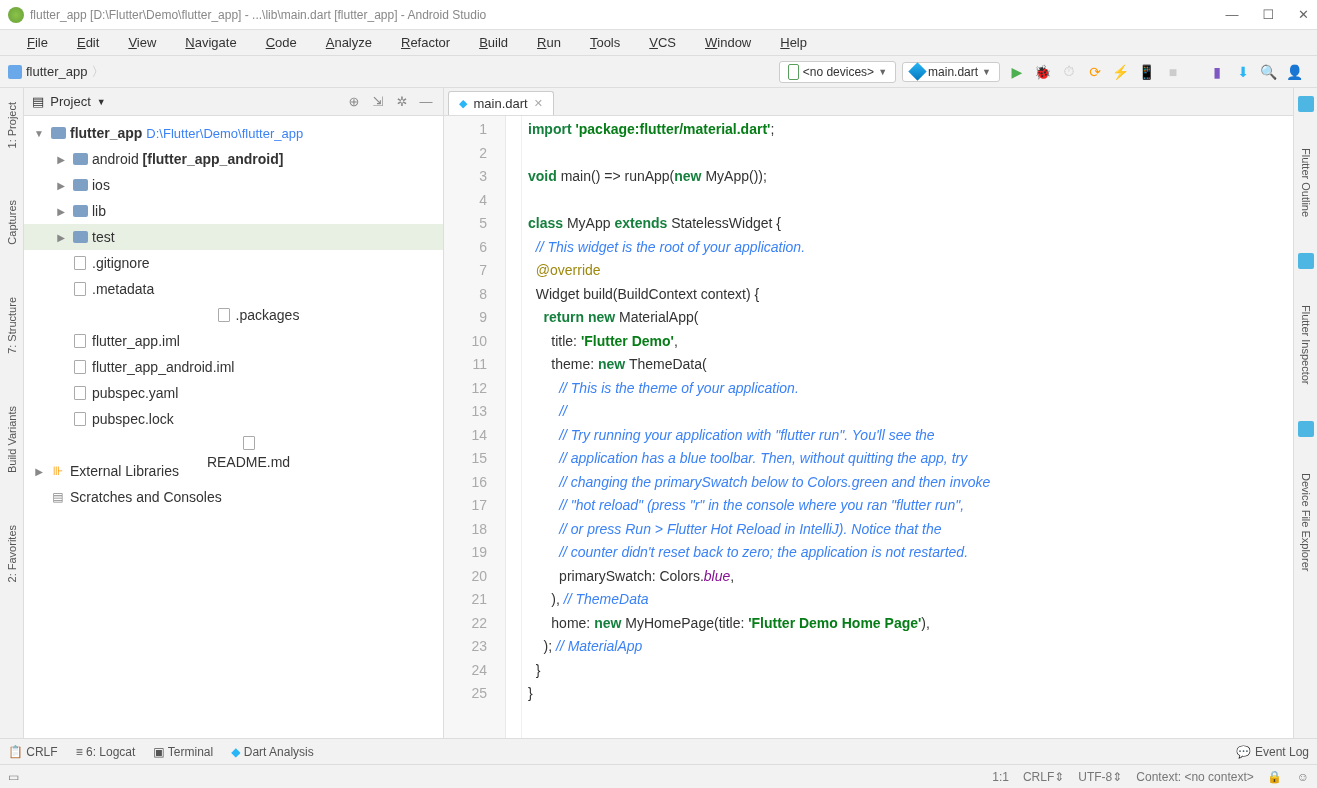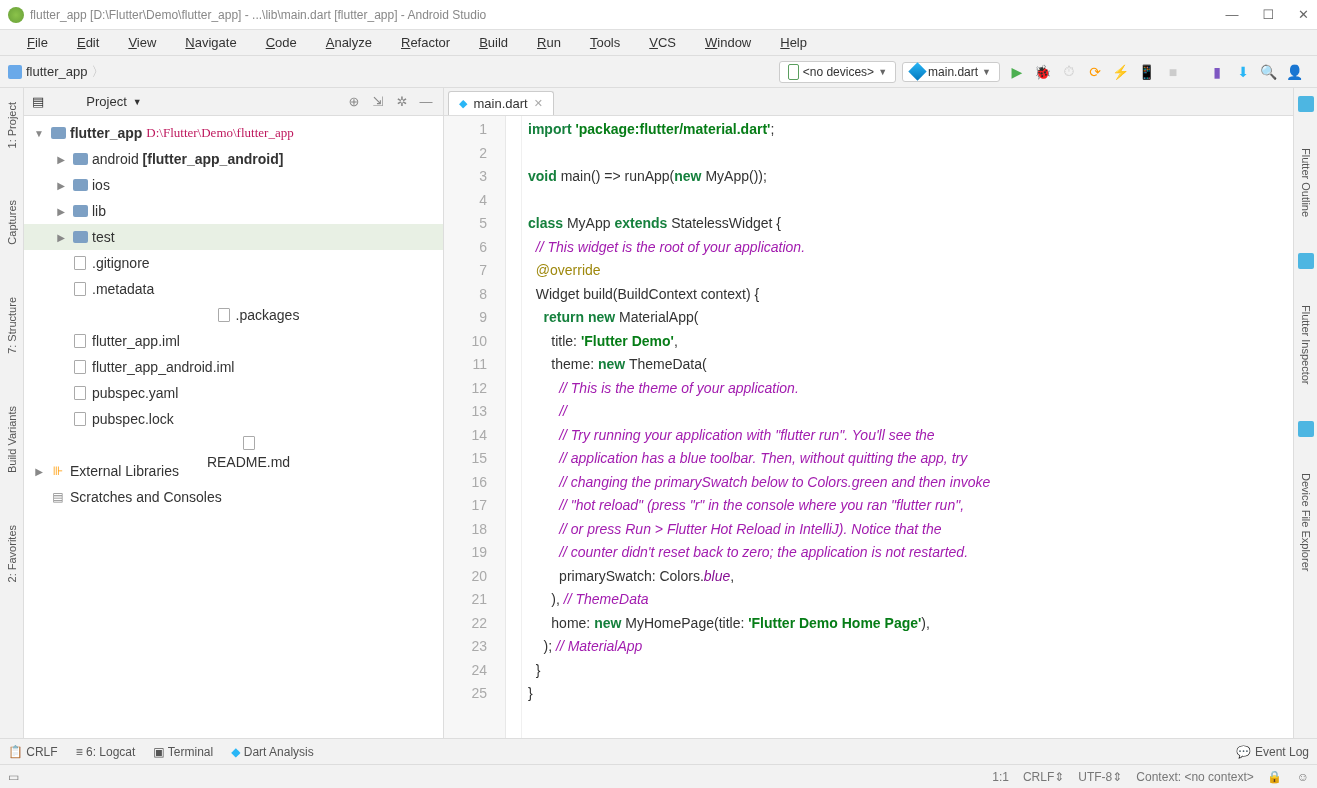--- a/index.html
+++ b/index.html
@@ -17,45 +17,45 @@
 .breadcrumb .ico2 { width:14px; height:14px; background:#6aa9e9; border-radius:2px; }
 .dropdown { background:#fff; border:1px solid #ccc; border-radius:3px; padding:2px 8px; margin:0 3px; display:flex; align-items:center; gap:4px; font-size:12px; }
 .dropdown .caret { font-size:9px; color:#666; }
 .tbicons { display:flex; align-items:center; gap:10px; padding:0 6px; }
 .tbicons .i { width:16px; height:16px; display:flex; align-items:center; justify-content:center; font-size:14px; }
 .content { flex:1; display:flex; overflow:hidden; }
 .leftstrip { width:24px; background:#f2f2f2; border-right:1px solid #ddd; display:flex; flex-direction:column; align-items:center; padding-top:8px; gap:40px; }
 .leftstrip .tab { writing-mode:vertical-rl; transform:rotate(180deg); font-size:11px; color:#555; padding:6px 2px; }
 .projectpane { width:420px; background:#fff; border-right:1px solid #ddd; display:flex; flex-direction:column; }
 .projhdr { height:28px; background:#f2f2f2; border-bottom:1px solid #ddd; display:flex; align-items:center; padding:0 8px; gap:6px; }
-.projhdr .ttl { font-weight:normal;margin-left:36px; }
+.projhdr .ttl { font-weight:normal; }
 .projhdr .caret { font-size:9px; }
 .projhdr .spacer { flex:1; }
 .projhdr .hi { width:18px; color:#888; text-align:center; font-size:13px; }
 .tree { flex:1; overflow:auto; padding:4px 0; font-size:14px; }
 .tree .row { display:flex; align-items:center; height:26px; padding-left:8px; gap:4px; white-space:nowrap; }
 .tree .row.sel { background:#e8f0e4; }
 .tree .arrow { width:14px; color:#888; font-size:10px; text-align:center; }
 .tree .fico { width:16px; height:16px; display:inline-flex; align-items:center; justify-content:center; font-size:12px; }
 .tree .folder { background:#7da0c4; border-radius:2px; width:15px; height:12px; }
 .tree .file { width:12px; height:14px; background:#fff; border:1px solid #aaa; border-radius:1px; }
 .tree .bold { font-weight:bold; }
-.tree .grey { color:#be185d; font-size:13px;font-family:Liberation Serif, serif; }
+.tree .grey { color:#3b82f6; font-size:13px; }
 .editorpane { flex:1; display:flex; flex-direction:column; background:#fff; }
 .tabbar { height:28px; background:#f2f2f2; border-bottom:1px solid #ddd; display:flex; align-items:flex-end; padding-left:4px; }
 .filetab { background:#fff; border:1px solid #ccc; border-bottom:none; padding:4px 10px; display:flex; align-items:center; gap:6px; font-size:13px; border-radius:3px 3px 0 0; }
 .filetab .x { color:#aaa; font-size:11px; }
 .editor { flex:1; display:flex; overflow:hidden; font-family:Consolas,monospace; font-size:14px; }
 .gutter { width:62px; background:#f7f7f7; border-right:1px solid #e8e8e8; text-align:right; padding:2px 18px 2px 4px; color:#aaa; line-height:23.5px; position:relative; }
 .gutter .ln { height:23.5px; }
 .foldcol { width:16px; background:#fff; border-right:1px solid #f0f0f0; }
 .code { flex:1; padding:2px 6px; line-height:23.5px; white-space:pre; overflow:auto; }
 .code .kw { color:#15803d; font-weight:bold; }
 .code .str { color:#067d17; font-weight:bold; }
-.code .cmt { color:#a21caf; font-style:italic; }
+.code .cmt { color:#3b82f6; font-style:italic; }
 .code .ann { color:#9e880d; }
 .code .fld { color:#871094; font-style:italic; }
 .rightstrip { width:24px; background:#f2f2f2; border-left:1px solid #ddd; display:flex; flex-direction:column; align-items:center; padding-top:8px; gap:30px; }
 .rightstrip .tab { writing-mode:vertical-rl; font-size:11px; color:#555; padding:6px 2px; }
 .rightstrip .ico3 { width:16px; height:16px; background:#4db6e2; border-radius:2px; }
 .bottombar { height:26px; background:#f2f2f2; border-top:1px solid #ddd; display:flex; align-items:center; padding:0 8px; gap:18px; font-size:12px; color:#555; }
 .bottombar .spacer { flex:1; }
 .statusbar { height:24px; background:#f2f2f2; border-top:1px solid #ddd; display:flex; align-items:center; padding:0 8px; gap:14px; font-size:12px; color:#777; }
 .statusbar .spacer { flex:1; }
 .devsel .phoneico{width:11px;height:16px;border:1px solid #5a9e5e;border-radius:2px;}

